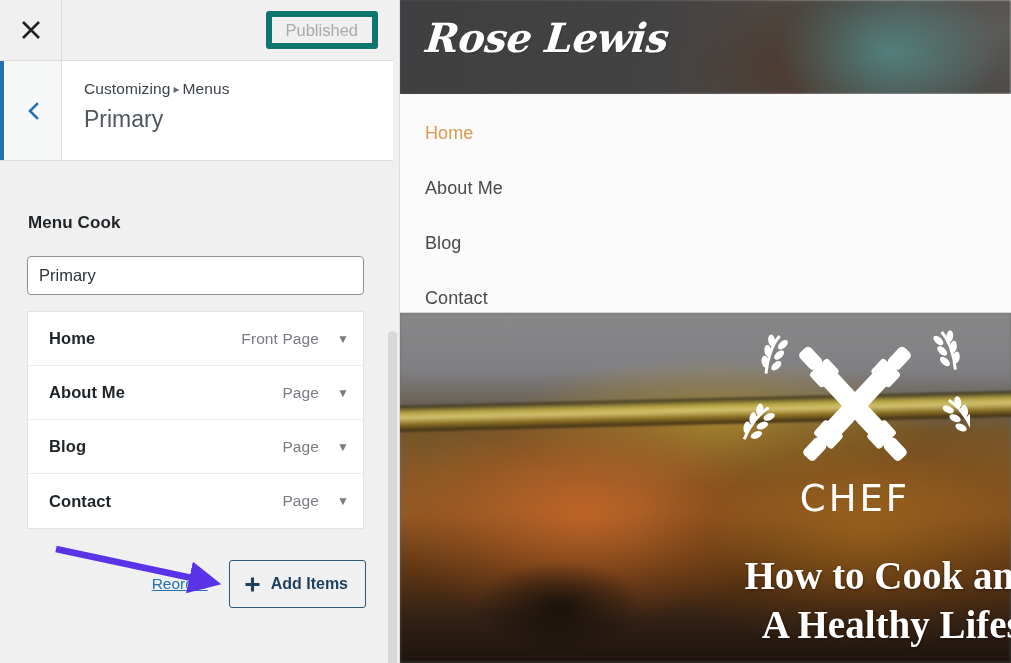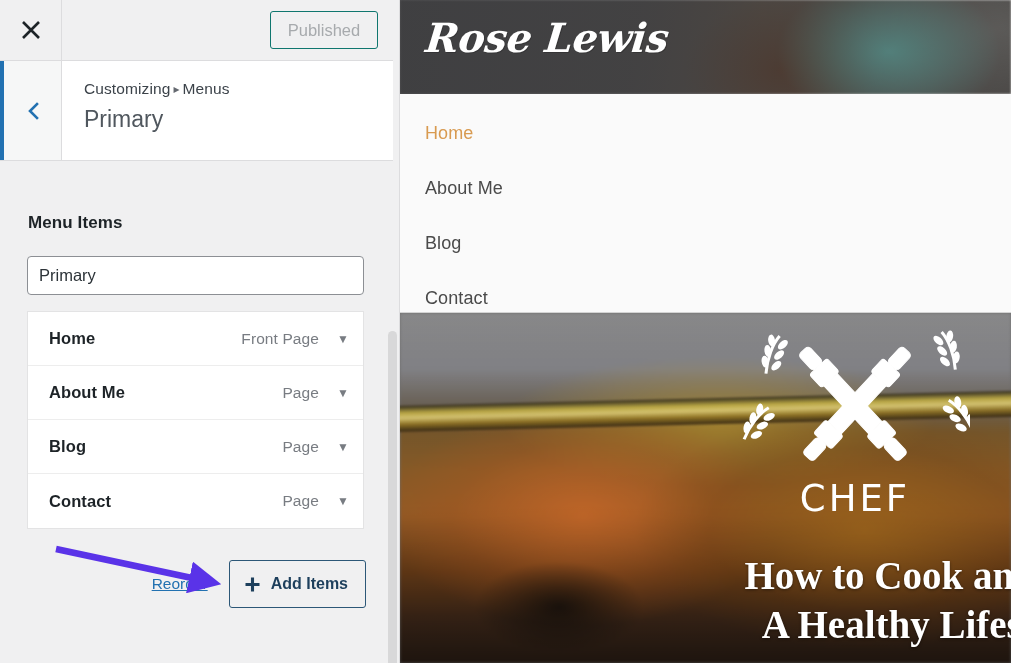--- a/index.html
+++ b/index.html
@@ -34,21 +34,21 @@
     border-right: 1px solid #dcdcde;
     display: flex; align-items: center; justify-content: center;
     cursor: pointer;
   }
   .close-btn svg { display: block; }
   .published-btn {
     position: absolute; right: 15px; top: 11px;
     height: 38px; min-width: 108px;
     padding: 0 14px;
     background: #f0f0f1;
-    border: 1px solid #0f766e;
+    border: 6px solid #0f766e;
     border-radius: 3px;
     color: #a7aaad;
     font-size: 16.5px;
     display: flex; align-items: center; justify-content: center;
     cursor: default;
     white-space: nowrap;
   }
 
   
   .panel-header {
@@ -308,21 +308,21 @@
       </div>
       <div class="header-text">
         <div class="breadcrumb">
           <span>Customizing</span><span class="sep">▸</span><span>Menus</span>
         </div>
         <div class="panel-title">Primary</div>
       </div>
     </div>
 
     <div class="panel-body">
-      <div class="menu-name-label">Menu Items</div>
+      <div class="menu-name-label">Menu Cook</div>
 
       <input class="menu-name-input" type="text" value="Primary" style="">
 
       <div class="menu-items">
         <div class="menu-item">
           <span class="mi-title">Home</span>
           <span class="mi-type">Front Page</span>
           <span class="mi-caret">▼</span>
         </div>
         <div class="menu-item">

